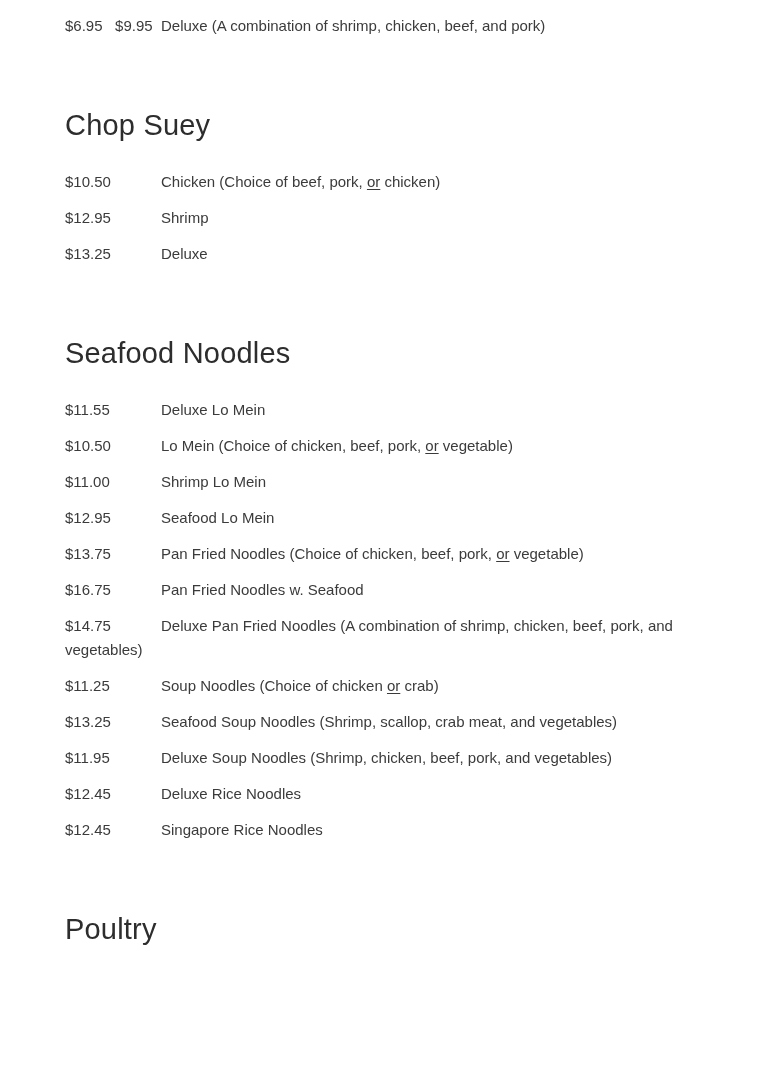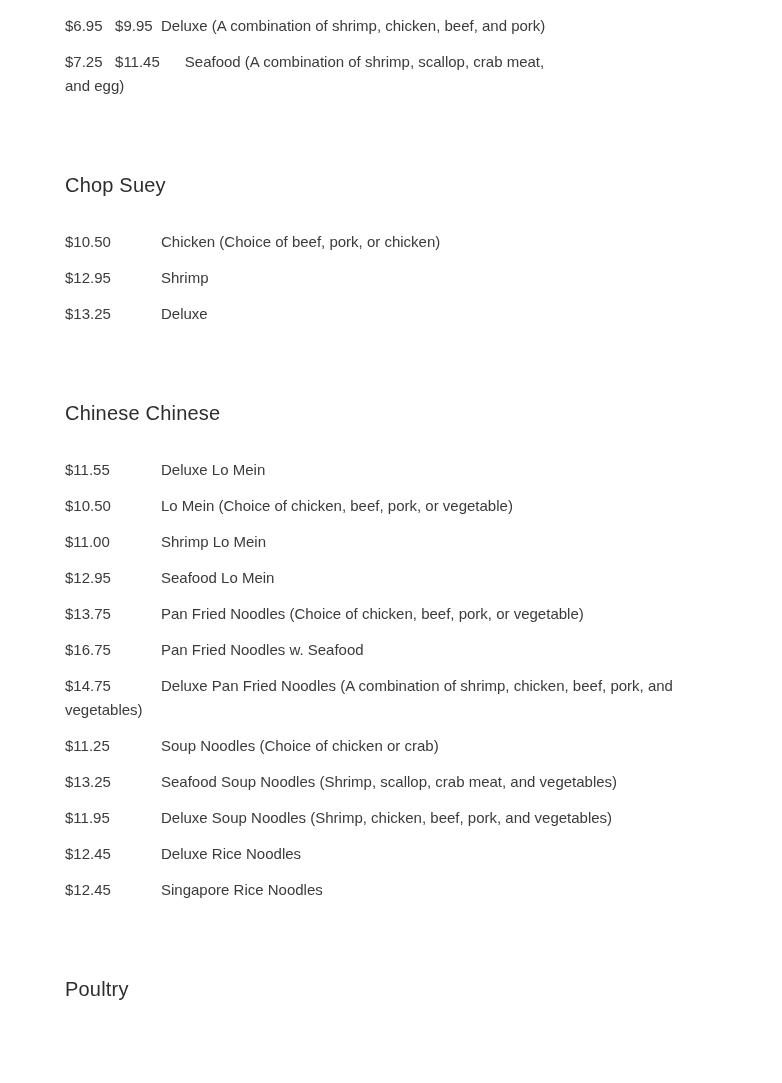--- a/index.html
+++ b/index.html
@@ -13,60 +13,60 @@
     height: 1083px;
     box-sizing: border-box;
     padding: 14px 75px 0 65px;
     overflow: hidden;
     background: #ffffff;
     font-family: "Liberation Sans", sans-serif;
     color: #3b3b3b;
   }
   section.menu-section { margin: 0; padding: 0; }
   h2.section-title {
-    font-size: 20px;
+    font-size: 29px;
     line-height: 30px;
     font-weight: 400;
     color: #2d2d2d;
     margin: 72px 0 30px 0;
     letter-spacing: 0.2px;
   }
   p.menu-item {
     font-size: 15px;
     line-height: 24px;
     margin: 0 0 12px 0;
   }
   span.price {
     display: inline-block;
     min-width: 96px;
     white-space: pre;
     vertical-align: baseline;
   }
   span.item-name { }
   span.u {
+    text-decoration: underline;
     text-underline-offset: 2px;
   }
 </style>
 </head>
 <body>
 
 <div class="page">
   <div id="sections">
       <section class="menu-section">
         <p class="menu-item"><span class="price">$6.95   $9.95</span><span class="item-name"><span>Deluxe (A combination of shrimp, chicken, beef, and pork)</span></span></p>
-        <p class="menu-item"><span class="price">$7.25   $11.45      </span><span class="item-name"><span>Seafood (A combination of shrimp, scallop, crab meat,</span><br><span>and egg)</span></span></p>
       </section>
       <section class="menu-section">
         <h2 class="section-title">Chop Suey</h2>
         <p class="menu-item"><span class="price">$10.50</span><span class="item-name"><span>Chicken (Choice of beef, pork, </span><span class="u">or</span><span> chicken)</span></span></p>
         <p class="menu-item"><span class="price">$12.95</span><span class="item-name"><span>Shrimp</span></span></p>
         <p class="menu-item"><span class="price">$13.25</span><span class="item-name"><span>Deluxe</span></span></p>
       </section>
       <section class="menu-section">
-        <h2 class="section-title">Chinese Chinese</h2>
+        <h2 class="section-title">Seafood Noodles</h2>
         <p class="menu-item"><span class="price">$11.55</span><span class="item-name"><span>Deluxe Lo Mein</span></span></p>
         <p class="menu-item"><span class="price">$10.50</span><span class="item-name"><span>Lo Mein (Choice of chicken, beef, pork, </span><span class="u">or</span><span> vegetable)</span></span></p>
         <p class="menu-item"><span class="price">$11.00</span><span class="item-name"><span>Shrimp Lo Mein</span></span></p>
         <p class="menu-item"><span class="price">$12.95</span><span class="item-name"><span>Seafood Lo Mein</span></span></p>
         <p class="menu-item"><span class="price">$13.75</span><span class="item-name"><span>Pan Fried Noodles (Choice of chicken, beef, pork, </span><span class="u">or</span><span> vegetable)</span></span></p>
         <p class="menu-item"><span class="price">$16.75</span><span class="item-name"><span>Pan Fried Noodles w. Seafood</span></span></p>
         <p class="menu-item"><span class="price">$14.75</span><span class="item-name"><span>Deluxe Pan Fried Noodles (A combination of shrimp, chicken, beef, pork, and</span><br><span>vegetables)</span></span></p>
         <p class="menu-item"><span class="price">$11.25</span><span class="item-name"><span>Soup Noodles (Choice of chicken </span><span class="u">or</span><span> crab)</span></span></p>
         <p class="menu-item"><span class="price">$13.25</span><span class="item-name"><span>Seafood Soup Noodles (Shrimp, scallop, crab meat, and vegetables)</span></span></p>
         <p class="menu-item"><span class="price">$11.95</span><span class="item-name"><span>Deluxe Soup Noodles (Shrimp, chicken, beef, pork, and vegetables)</span></span></p>

